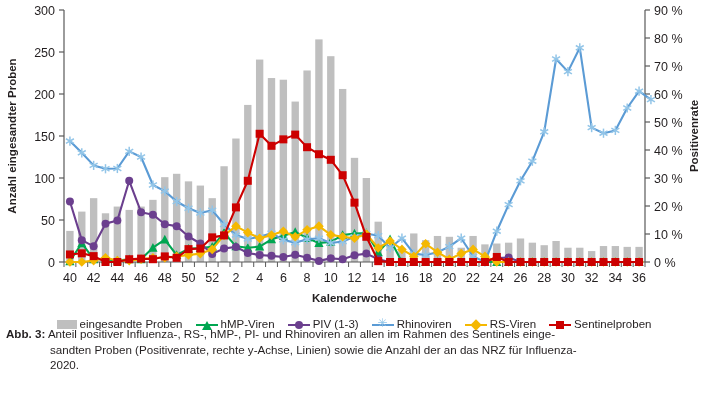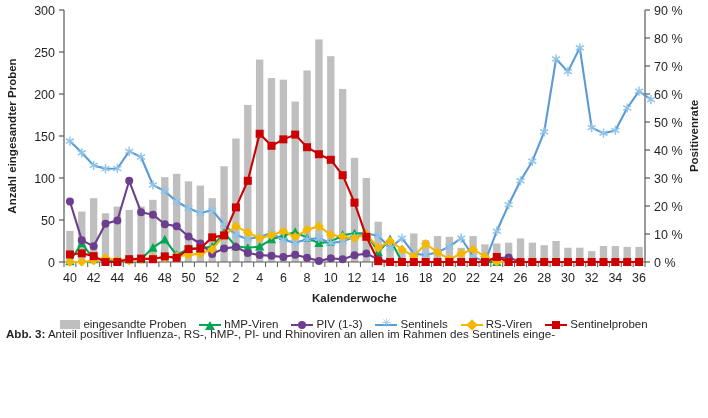--- a/index.html
+++ b/index.html
@@ -672,21 +672,21 @@
           <span class="lm-line" style="background: rgb(107, 63, 142);"></span>
           <span class="lm-sym lm-circ" style="background: rgb(107, 63, 142);"></span>
         </span>
         <span class="legend-label">PIV (1-3)</span>
       </div>
       <div class="legend-item">
         <span class="legend-marker">
           <span class="lm-line" style="background: rgb(91, 155, 213);"></span>
           <span class="lm-sym lm-star" style="color: rgb(146, 197, 232);">✳</span>
         </span>
-        <span class="legend-label">Sentinels</span>
+        <span class="legend-label">Rhinoviren</span>
       </div>
       <div class="legend-item">
         <span class="legend-marker">
           <span class="lm-line" style="background: rgb(245, 184, 0);"></span>
           <span class="lm-sym" style="background: rgb(245, 184, 0); transform: rotate(45deg);"></span>
         </span>
         <span class="legend-label">RS-Viren</span>
       </div>
       <div class="legend-item">
         <span class="legend-marker">
@@ -695,15 +695,17 @@
         </span>
         <span class="legend-label">Sentinelproben</span>
       </div>
     </div>
 
   <div class="caption">
     <span class="cap-line">
       <b>Abb. 3:</b>
       <span>Anteil positiver Influenza-, RS-, hMP-, PI- und Rhinoviren an allen im Rahmen des Sentinels einge-</span>
     </span>
+    <span class="cap-indent">sandten Proben (Positivenrate, rechte y-Achse, Linien) sowie die Anzahl der an das NRZ für Influenza-</span>
+    <span class="cap-indent">2020.</span>
   </div>
 
 </div>
 
 </body></html>

